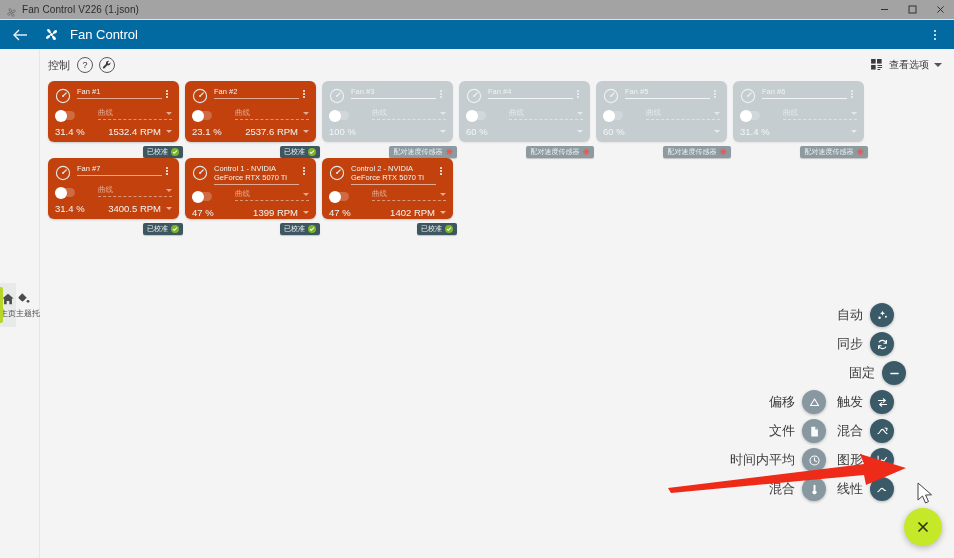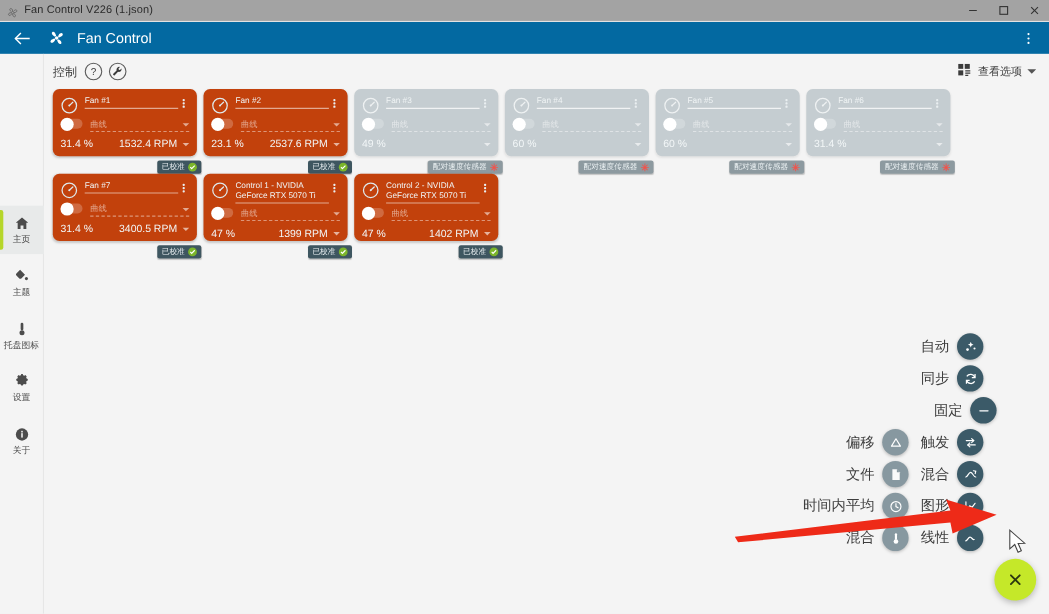--- a/index.html
+++ b/index.html
@@ -34,21 +34,21 @@
   .appbar .back { margin-left: 10px; width: 20px; height: 20px; display:flex; align-items:center; justify-content:center; }
   .appbar .logo { margin-left: 12px; width: 18px; height: 18px; display:flex; align-items:center; justify-content:center;}
   .appbar .apptitle { margin-left: 10px; font-size: 13px; font-weight: 400; }
   .appbar .kebab { margin-left: auto; margin-right: 12px; width: 14px; display:flex; flex-direction:column; align-items:center; gap:2px;}
   .kdot { width: 2px; height: 2px; background:#fff; border-radius:50%; }
 
   
   .sidebar {
     position: absolute; top: 49px; left: 0; width: 40px; height: 509px;
     background: #f4f4f4; border-right: 1px solid #e6e6e6;
-    display: flex; flex-direction: column; align-items: center; padding-top: 6px; justify-content: center;
+    display: flex; align-items: center; padding-top: 6px;
   }
   .sb-item {
     width: 40px; height: 44px; display: flex; flex-direction: column;
     align-items: center; justify-content: center; gap: 2px; position: relative;
     margin-bottom: 4px;
   }
   .sb-item.active { background: #e8eaea; }
   .sb-item.active::before {
     content: ""; position: absolute; left: 0; top: 4px; bottom: 4px; width: 3px;
     background: #b6d62a; border-radius: 0 2px 2px 0;
@@ -84,21 +84,21 @@
   .gauge { width: 16px; height: 16px; flex: 0 0 16px; margin-top: 1px; }
   .card-name {
     flex: 1; margin-left: 6px; font-size: 7.5px; line-height: 9px;
     border-bottom: 1px solid rgba(255,255,255,.55); padding-bottom: 2px; min-height: 11px;
     color: #f0f4f5; white-space: pre-line;
   }
   .card.disabled .card-name { border-bottom-color: rgba(255,255,255,.75); }
   .dots { width: 10px; display: flex; flex-direction: column; align-items: center; gap: 1.5px; margin-top: 3px; }
   .dots i { width: 1.6px; height: 1.6px; background: #eaeff1; border-radius: 50%; display:block; }
 
-  .card-mid { display: flex; align-items: flex-start; margin-top: 4px; }
+  .card-mid { display: flex; align-items: flex-end; margin-top: 4px; gap: 16px; }
   .toggle {
     width: 20px; height: 9px; border-radius: 5px; background: rgba(255,255,255,.22);
     position: relative; flex: 0 0 20px;
   }
   .toggle::after {
     content: ""; position: absolute; left: 0px; top: -1.5px;
     width: 12px; height: 12px; border-radius: 50%; background: #ffffff;
   }
   .curve-sel {
     flex: 1; margin-left: 7px; display: flex; align-items: center;
@@ -370,21 +370,21 @@
               </span>
       </div>
       <div class="card-mid">
         <span class="toggle"></span>
         <span class="curve-sel">
           <span class="curve-text">曲线</span>
           <span class="mini-caret"></span>
         </span>
       </div>
       <div class="card-bot">
-        <span class="pct">49 %</span>
+        <span class="pct">100 %</span>
         <span class="rpm"></span>
         <span class="bot-caret"></span>
       </div>
     </div>
     <div class="badge warn">
       <span>配对速度传感器</span>
       <span class="xm">✳</span>
     </div>
         </div>
         <div class="cardwrap">

